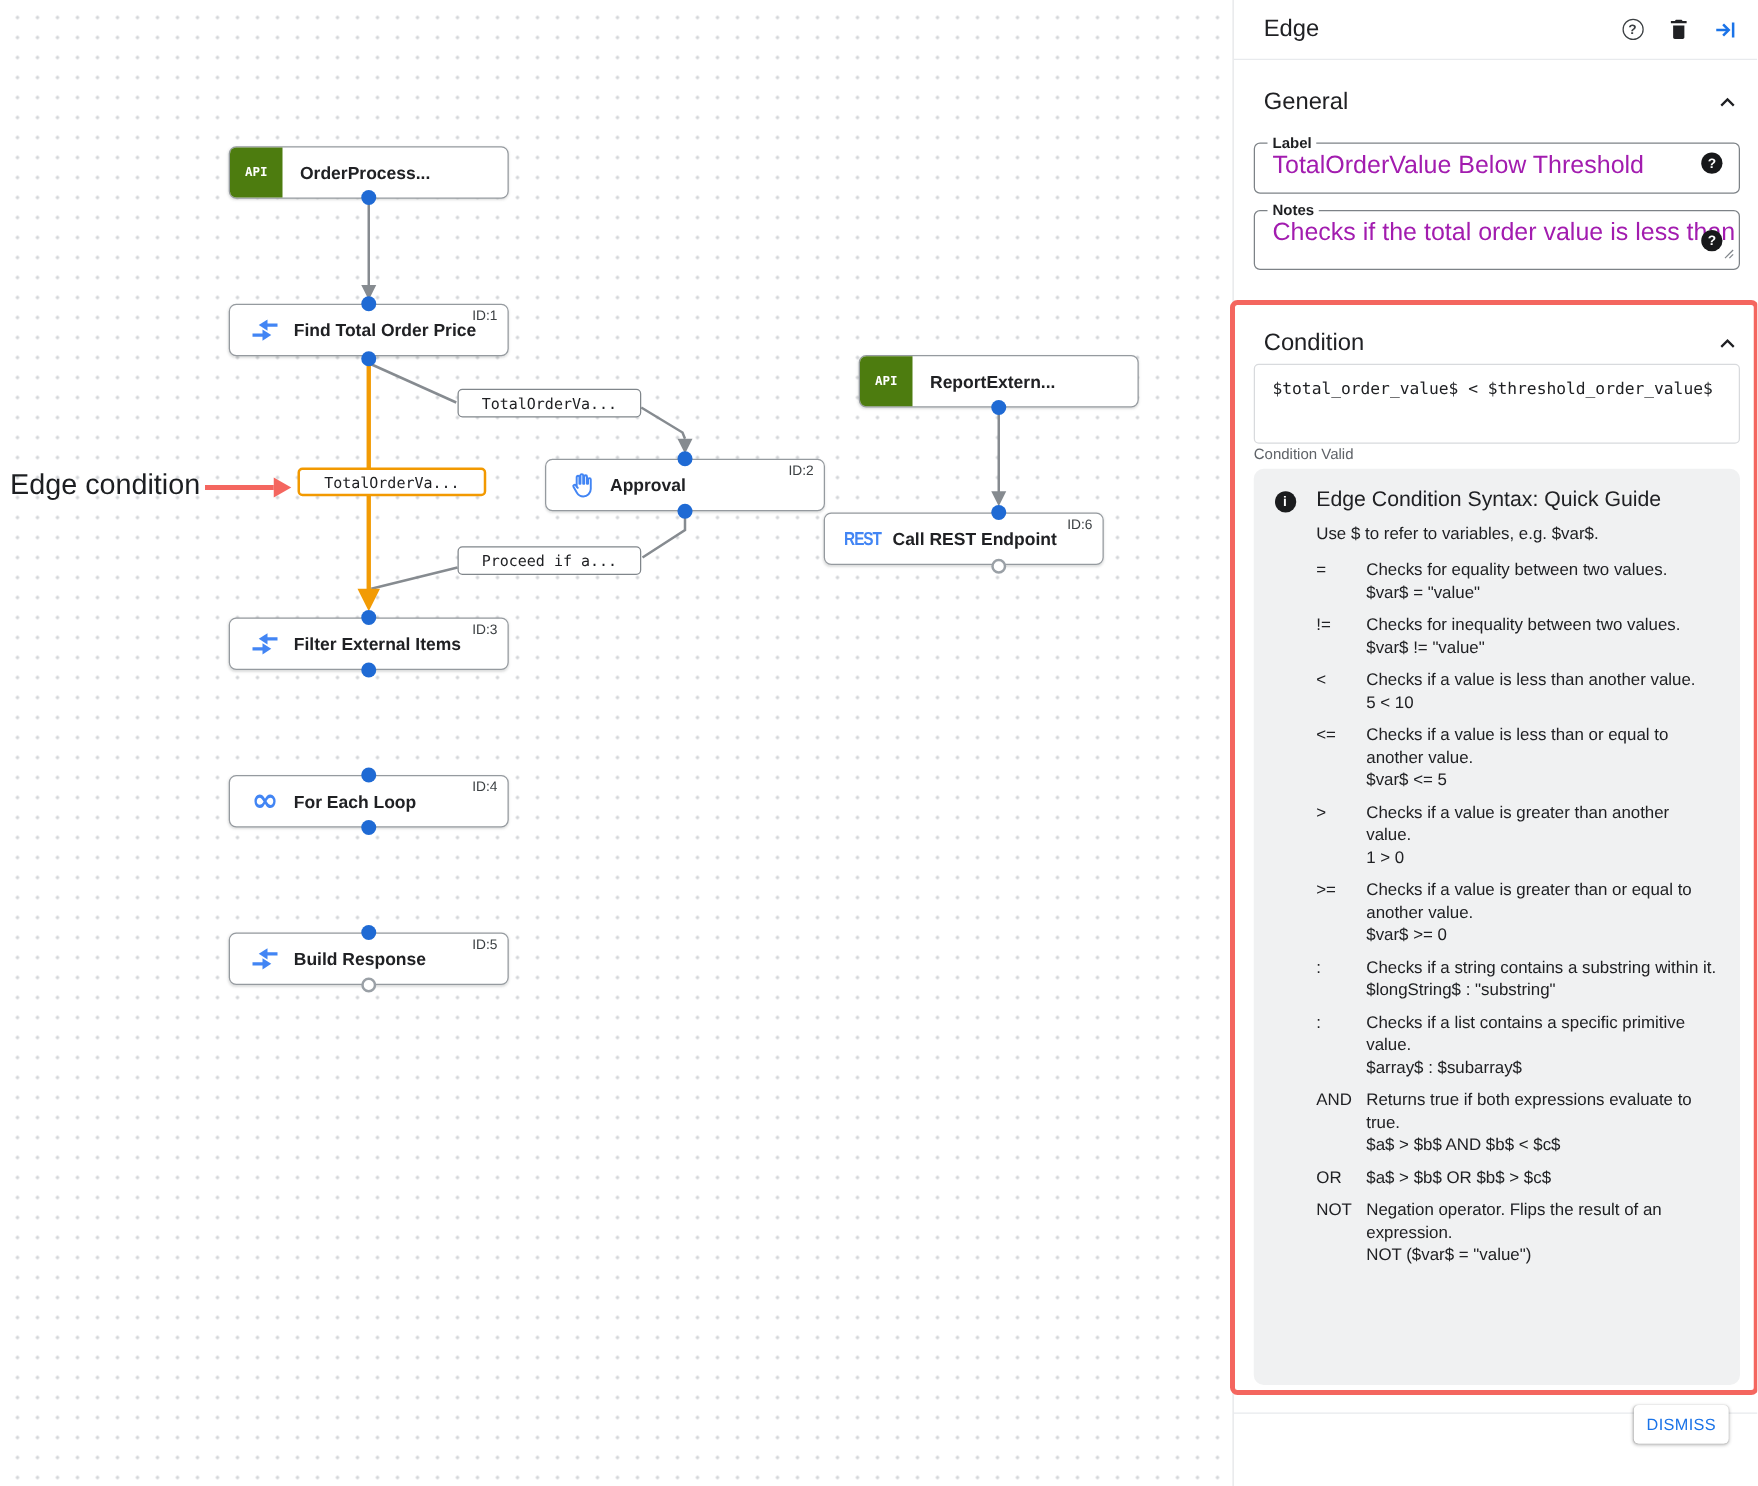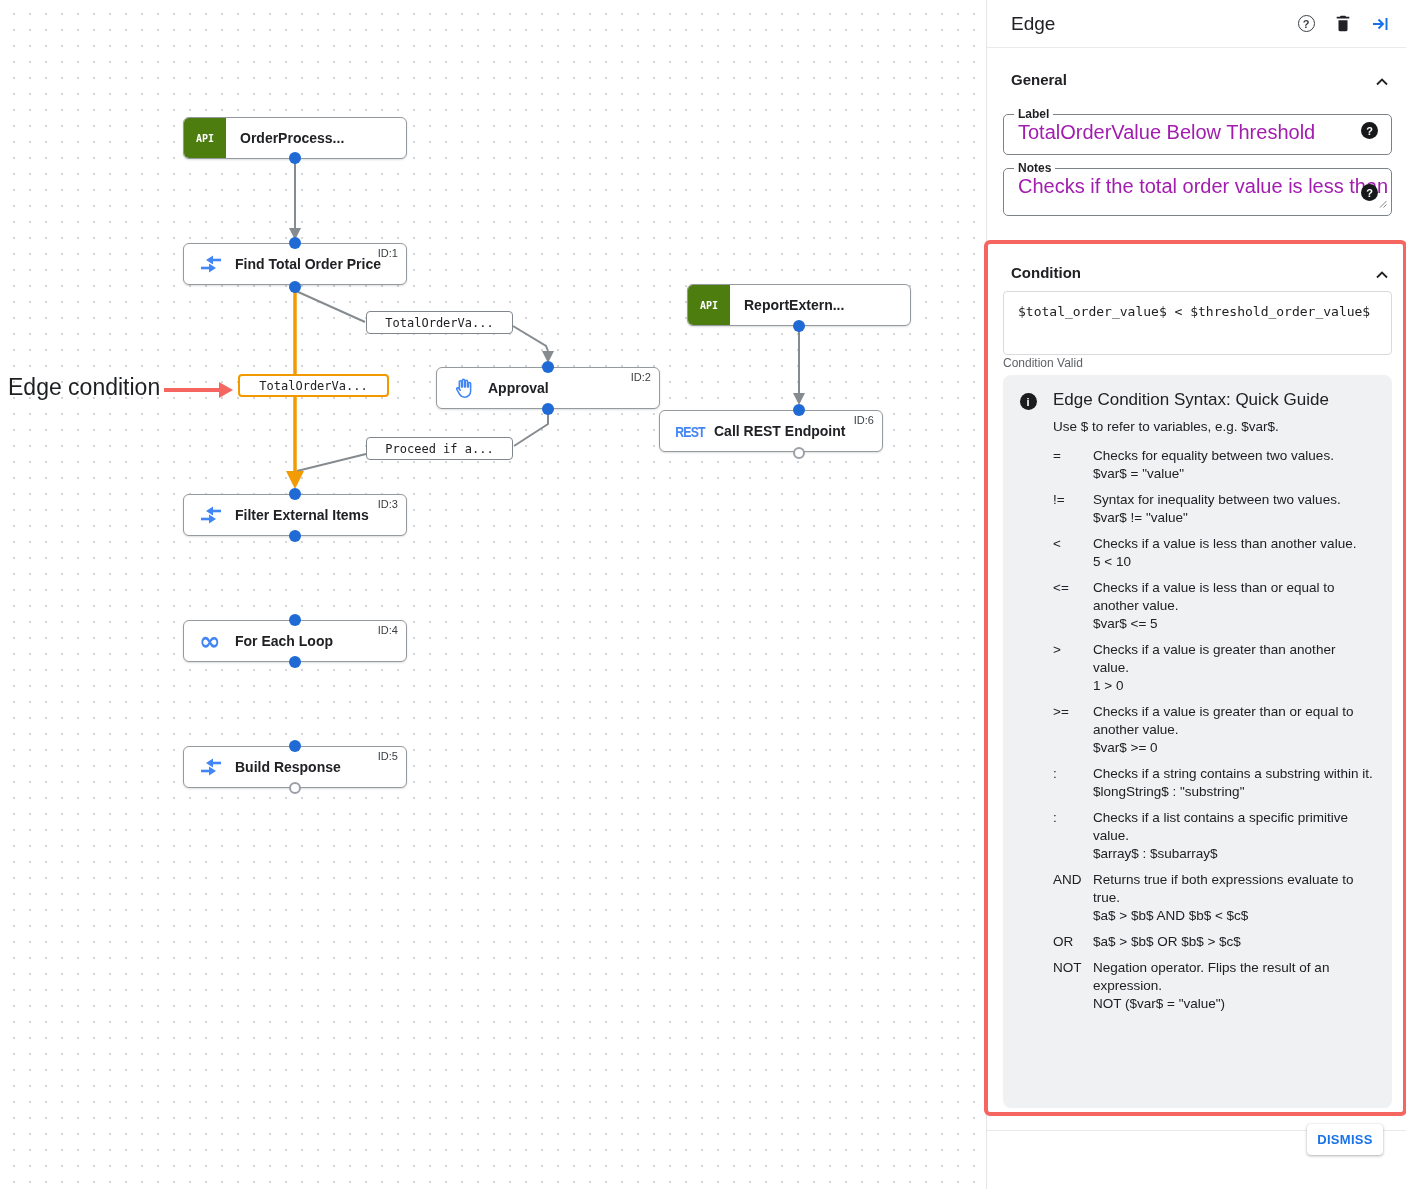--- a/index.html
+++ b/index.html
@@ -14,21 +14,21 @@
 
   .node { position:absolute; width:224px; height:42px; background:#fff; border:1px solid #959a9f;
     border-radius:6px; display:flex; align-items:center; z-index:2;
     box-shadow:0 1px 2px rgba(60,64,67,.18); }
   .badge { width:42px; height:100%; background:#4d7c0f; border-radius:5px 0 0 5px;
     display:flex; align-items:center; justify-content:center; color:#fff;
     font-family:"DejaVu Sans Mono",monospace; font-weight:bold; font-size:10px; flex:0 0 42px; }
   .badge + .ntitle { margin-left:14px; }
   .ntitle { font-weight:bold; font-size:14px; color:#202124; white-space:nowrap; }
   .nid { position:absolute; top:3px; right:8px; font-size:11px; color:#3c4043; }
-  .nicon { width:26px; margin:0 10px 0 15px; display:flex; align-items:center; justify-content:flex-start; flex:0 0 26px; }
+  .nicon { width:26px; margin:0 10px 0 15px; display:flex; align-items:center; justify-content:center; flex:0 0 26px; }
   .loop-glyph { font-size:26px; line-height:20px; color:#4285f4; font-weight:bold; font-family:"DejaVu Sans",sans-serif; }
   .rest-glyph { color:#4285f4; font-weight:bold; font-size:15px; letter-spacing:-1px; transform:scaleX(.82); }
 
   .edge-label { position:absolute; height:23px; background:#fff; border:1px solid #80868b; border-radius:4px;
     display:flex; align-items:center; justify-content:center; z-index:3;
     font-family:"DejaVu Sans Mono",monospace; font-size:12px; color:#202124; white-space:nowrap; }
   .edge-label.selected { border:2px solid #f29900; }
 
   .dot { position:absolute; width:12px; height:12px; border-radius:50%; background:#1f6ad4; z-index:4; }
   .dot.hollow { background:#fff; border:2px solid #9aa0a6; }
@@ -38,21 +38,21 @@
   
   .panel { position:absolute; left:986px; top:0; width:420px; height:1189px; background:#fff; border-left:1px solid #e3e5e8; }
   .panel-header { position:absolute; left:0; top:0; width:100%; height:48px; border-bottom:1px solid #e8eaed;
     display:flex; align-items:center;text-align:right; }
   .panel-title { margin-left:24px; font-size:19px; color:#202124; }
   .header-icons { margin-left:auto; margin-right:16px; display:flex; align-items:center; gap:17px; }
   .icon-btn { width:20px; height:20px; display:flex; align-items:center; justify-content:center; cursor:pointer; }
   .help-circle { width:17px; height:17px; border:1.8px solid #3c4043; border-radius:50%;
     display:flex; align-items:center; justify-content:center; font-size:11px; font-weight:bold; color:#3c4043; }
 
-  .sec-head { position:absolute; left:24px; font-size:15px; font-weight:bold; color:#202124; }
+  .sec-head { position:absolute; left:24px; font-size:19px; font-weight:normal; color:#202124; }
   .chev { position:absolute; right:16px; width:16px; height:16px; cursor:pointer; }
 
   .mat-field { position:absolute; left:16px; width:389px; border:1px solid #7d8287; border-radius:5px; background:#fff; }
   .mat-label { position:absolute; top:-8px; left:10px; background:#fff; padding:0 4px;
     font-size:12px; font-weight:bold; color:#1f2023; line-height:14px; }
   .mat-value { font-size:20px; color:#a21caf; padding:6px 40px 6px 14px; white-space:nowrap; overflow:hidden; }
   .q-badge { position:absolute; right:13px; width:17px; height:17px; border-radius:50%; background:#17181a; color:#fff;
     display:flex; align-items:center; justify-content:center; font-size:11px; font-weight:bold; cursor:pointer; }
   .resize-h { position:absolute; right:3px; bottom:2px; }
 
@@ -73,21 +73,21 @@
   .guide-title { font-size:17px; color:#202124; }
   .guide-sub { font-size:13.5px; color:#202124; margin-top:9px; }
   .guide-rows { margin-top:13px; }
   .g-row { display:flex; margin-bottom:8px; }
   .g-op { flex:0 0 40px; margin-left:50px; font-size:13.5px; color:#202124; line-height:18px; }
   .g-desc { flex:1; font-size:13.5px; color:#202124; line-height:18px; padding-right:2px; }
 
   .bottom-divider { position:absolute; left:0; top:1130px; width:420px; height:1px; background:#e8eaed; }
   .dismiss-btn { position:absolute; left:320px; top:1124px; width:76px; height:31px; background:#fff;
     border:none; border-radius:4px; box-shadow:0 1px 3px rgba(0,0,0,.3), 0 0 1px rgba(0,0,0,.15);
-    color:#1a73e8; font-weight:bold; font-size:13px; letter-spacing:.3px; cursor:pointer; z-index:10;
+    color:#1a73e8; font-weight:normal; font-size:13px; letter-spacing:.3px; cursor:pointer; z-index:10;
     font-family:"Liberation Sans",sans-serif; }
 </style>
 </head>
 <body>
 
 <div class="stage">
 
   <div class="canvas">
 
     <svg class="edges-svg" width="977" height="1189" viewBox="0 0 977 1189">
@@ -310,21 +310,21 @@
         <div class="g-row">
           <div class="g-op">=</div>
           <div class="g-desc">
               <div>Checks for equality between two values.</div>
               <div>$var$ = "value"</div>
             </div>
         </div>
         <div class="g-row">
           <div class="g-op">!=</div>
           <div class="g-desc">
-              <div>Syntax for inequality between two values.</div>
+              <div>Checks for inequality between two values.</div>
               <div>$var$ != "value"</div>
             </div>
         </div>
         <div class="g-row">
           <div class="g-op">&lt;</div>
           <div class="g-desc">
               <div>Checks if a value is less than another value.</div>
               <div>5 &lt; 10</div>
             </div>
         </div>

